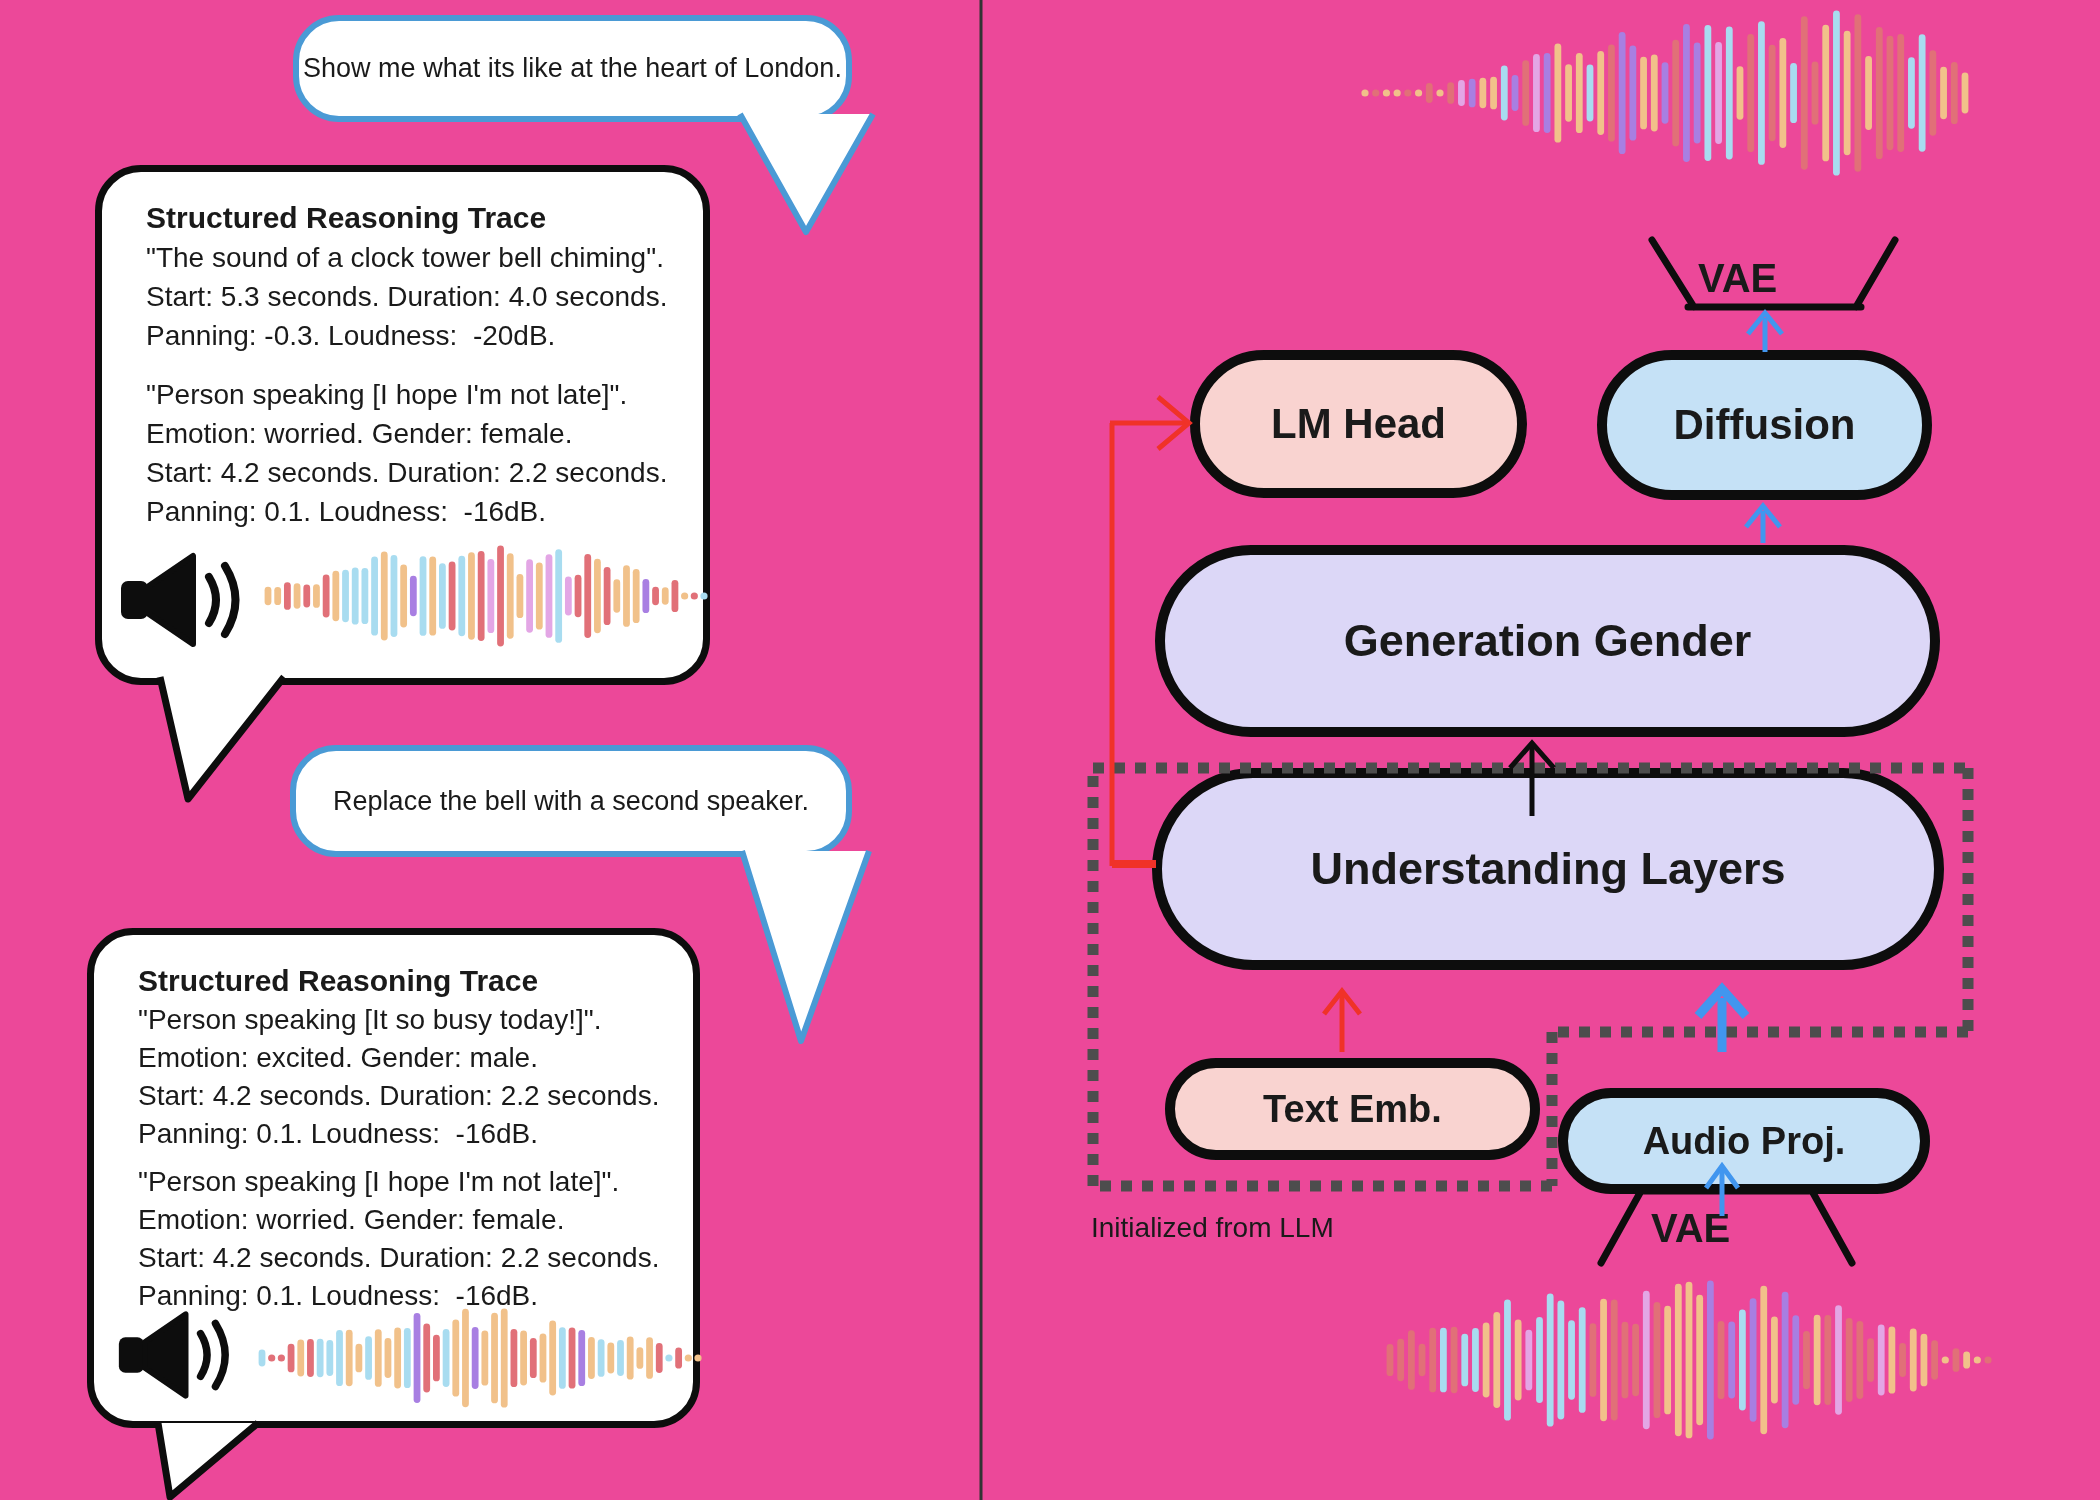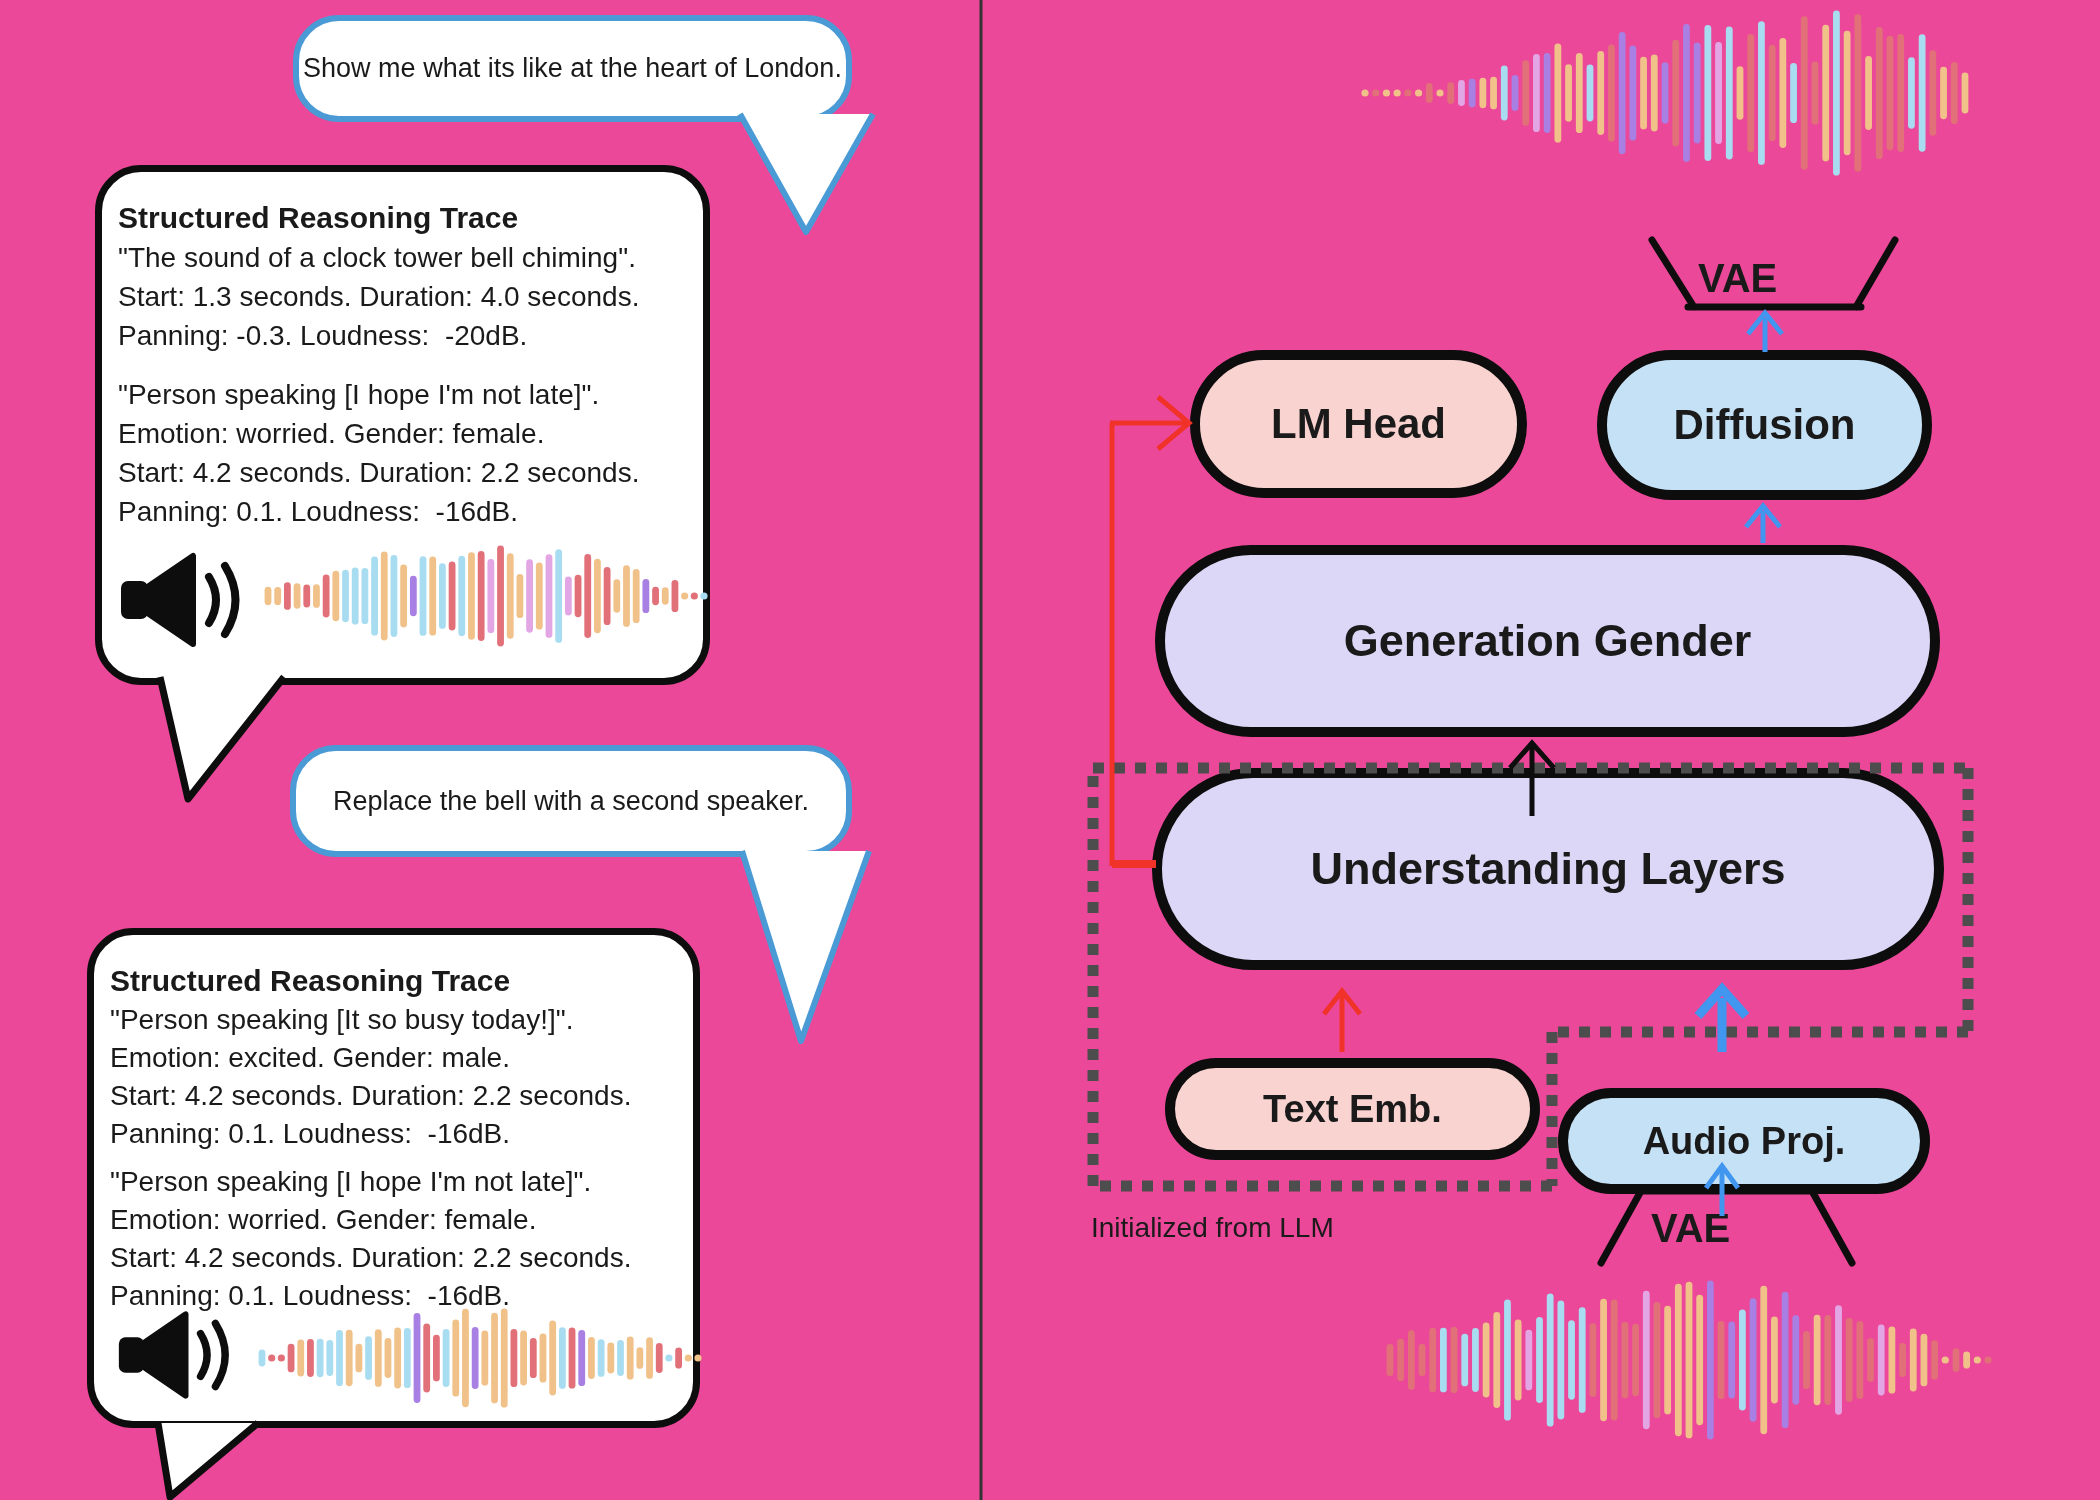--- a/index.html
+++ b/index.html
@@ -8,21 +8,21 @@
     font-family:"Liberation Sans", sans-serif;color:#1a1a1a;
   }
   
   .bubble{
     position:absolute;border:6px solid var(--accent-blue);border-radius:46px;
     display:flex;align-items:center;justify-content:center;text-align:center;
     font-size:27px;background:#fff;box-sizing:border-box;
   }
   .trace-box{
     position:absolute;border:7px solid var(--outline);border-radius:46px;background:#fff;
-    box-sizing:border-box;padding:26px 24px 0 16px;
+    box-sizing:border-box;padding:26px 24px 0 44px;
   }
   .trace-title{font-weight:bold;font-size:30px;line-height:40px;white-space:pre-wrap;}
   .trace-line{font-size:28px;line-height:39px;white-space:pre-wrap;}
   .trace-box.tight .trace-line{line-height:38px;}
   .para-gap{margin-top:20px;}
   .trace-box.tight .para-gap{margin-top:10px;}
   .speaker{position:absolute;}
   
   .node{
     position:absolute;box-sizing:border-box;border:10px solid var(--outline);
@@ -46,21 +46,21 @@
 
 <div id="canvas">
 
   <div class="bubble" style="left:293px;top:15px;width:559px;height:107px;">
     <span>Show me what its like at the heart of London.</span>
   </div>
 
   <div class="trace-box" style="left:95px;top:165px;width:615px;height:520px;">
     <div class="trace-title">Structured Reasoning Trace</div>
     <div class="trace-line">"The sound of a clock tower bell chiming".</div>
-    <div class="trace-line">Start: 1.3 seconds. Duration: 4.0 seconds.</div>
+    <div class="trace-line">Start: 5.3 seconds. Duration: 4.0 seconds.</div>
     <div class="trace-line">Panning: -0.3. Loudness:  -20dB.</div>
     <div class="trace-line para-gap">"Person speaking [I hope I'm not late]".</div>
     <div class="trace-line">Emotion: worried. Gender: female.</div>
     <div class="trace-line">Start: 4.2 seconds. Duration: 2.2 seconds.</div>
     <div class="trace-line">Panning: 0.1. Loudness:  -16dB.</div>
     <svg class="speaker" style="left:17px;top:372px;" width="140" height="112" viewBox="0 0 140 112">
       <rect x="2" y="37" width="27" height="38" rx="7" fill="#0d0d0d"></rect>
       <path d="M 30,42 L 74,12 L 74,100 L 30,70 Z" fill="#0d0d0d" stroke="#0d0d0d" stroke-width="6" stroke-linejoin="round"></path>
       <path d="M 90,33 Q 104,56 90,79" fill="none" stroke="#0d0d0d" stroke-width="8" stroke-linecap="round"></path>
       <path d="M 106,22 Q 127,56 106,90" fill="none" stroke="#0d0d0d" stroke-width="8" stroke-linecap="round"></path>

